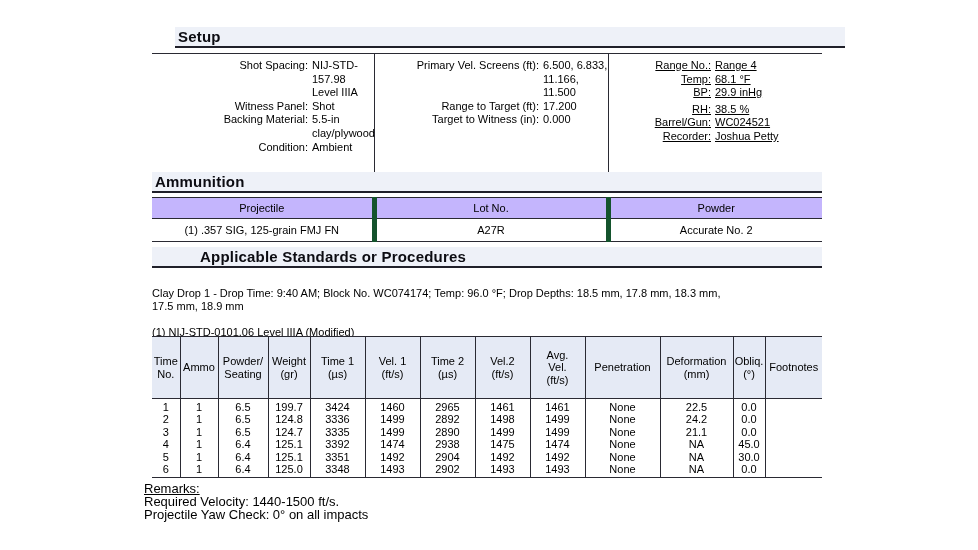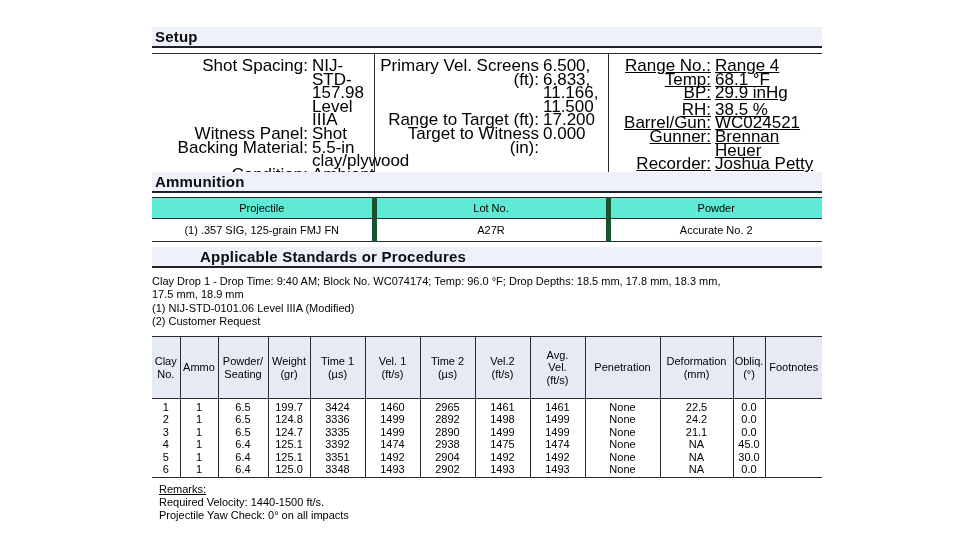--- a/index.html
+++ b/index.html
@@ -6,80 +6,80 @@
   body{
     width:978px;height:550px;background:#ffffff;position:relative;overflow:hidden;
     font-family:"Liberation Sans","DejaVu Sans",sans-serif;color:#000;
     -webkit-font-smoothing:antialiased;
   }
   .section-bar{
     position:absolute;left:152px;width:670px;height:21px;box-sizing:border-box;
     background:#eef1f8;border-bottom:2px solid #20202a;padding:1px 3px 0;
   }
   .section-title{font-size:15px;font-weight:bold;color:#0c0c12;letter-spacing:.2px;}
-  #setup-bar{top:27px;}
+  #setup-bar{top:27px;margin-left:23px;}
   #ammo-bar{top:172px;}
   #std-bar{top:247px;padding-left:48px;}
 
   
   #setup-panel{
     position:absolute;left:152px;top:53px;width:670px;height:125px;box-sizing:border-box;
     border-top:1px solid #2a2a33;border-bottom:1px solid #2a2a33;
-    display:flex;font-size:17px;line-height:13.6px;
+    display:flex;font-size:11px;line-height:13.6px;
   }
   .setup-col{box-sizing:border-box;padding-top:5px;}
   .setup-col.c1{width:222px;}
   .setup-col.c2{width:234px;border-left:1px solid #2a2a33;}
   .setup-col.c3{width:214px;border-left:1px solid #2a2a33;text-decoration:underline;}
   .kv-row{display:flex;}
   .kv-row.gap{margin-top:3px;}
   .kv-label{flex:none;text-align:right;padding-right:4px;}
   .c1 .kv-label{width:156px;}
   .c2 .kv-label{width:164px;}
   .c3 .kv-label{width:102px;}
   .kv-value{white-space:pre-line;}
 
   
   #ammo-table{
     position:absolute;left:152px;top:197px;width:670px;border-collapse:collapse;
     table-layout:fixed;font-size:11px;
   }
   #ammo-table th{
-    background:#5eead4;border-top:1px solid #2a2a33;border-bottom:1px solid #2a2a33;
+    background:#c4b5fd;border-top:1px solid #2a2a33;border-bottom:1px solid #2a2a33;
     font-weight:normal;height:20px;text-align:center;padding:0;
   }
   #ammo-table td{
     border-bottom:1px solid #2a2a33;height:22px;text-align:center;padding:0;
   }
   #ammo-table th + th, #ammo-table td + td{border-left:5px solid #14532d;margin-top:27px;}
 
   
   #std-text{position:absolute;left:152px;top:275px;width:690px;font-size:11px;line-height:13.4px;}
-  #std-text div{white-space:pre-line;}
+  #std-text div{white-space:pre-line;margin-top:12px;}
 
   
   #shot-table{
     position:absolute;left:152px;top:336px;width:670px;border-collapse:collapse;
     table-layout:fixed;font-size:11px;
   }
   #shot-table thead th{
     background:#e5eaf5;border-top:1px solid #2a2a33;border-bottom:1px solid #2a2a33;
     font-weight:normal;white-space:pre-line;height:57px;vertical-align:middle;
     line-height:12.5px;padding:2px 1px;text-align:center;
   }
   #shot-table thead th + th{border-left:1px solid #2a2a33;}
   #shot-table tbody td{
     text-align:center;padding:0;height:12px;line-height:12.4px;
   }
   #shot-table tbody td + td{border-left:1px solid #2a2a33;}
   #shot-table tbody tr:first-child td{padding-top:2px;}
   #shot-table tbody tr:last-child td{border-bottom:1px solid #2a2a33;padding-bottom:2px;}
 
   
-  #remarks{position:absolute;left:159px;top:483px;font-size:11px;line-height:12.9px;}
+  #remarks{position:absolute;left:144px;top:483px;font-size:13px;line-height:12.9px;}
   #remarks .heading{text-decoration:underline;}
 </style>
 </head>
 <body>
 
 <div class="section-bar" id="setup-bar">
   <span class="section-title">Setup</span>
 </div>
 <div id="setup-panel">
   <div class="setup-col c1">
@@ -129,24 +129,20 @@
         <span class="kv-label">BP:</span>
         <span class="kv-value">29.9 inHg</span>
       </div>
       <div class="kv-row gap">
         <span class="kv-label">RH:</span>
         <span class="kv-value">38.5 %</span>
       </div>
       <div class="kv-row">
         <span class="kv-label">Barrel/Gun:</span>
         <span class="kv-value">WC024521</span>
-      </div>
-      <div class="kv-row">
-        <span class="kv-label">Gunner:</span>
-        <span class="kv-value">Brennan Heuer</span>
       </div>
       <div class="kv-row">
         <span class="kv-label">Recorder:</span>
         <span class="kv-value">Joshua Petty</span>
       </div>
     </div>
 </div>
 
 <div class="section-bar" id="ammo-bar">
   <span class="section-title">Ammunition</span>
@@ -194,21 +190,21 @@
       <col style="width:55px">
       <col style="width:55px">
     <col style="width:55px">
       <col style="width:75px">
       <col style="width:73px">
       <col style="width:32px">
     <col style="width:57px">
   </colgroup>
   <thead>
       <tr id="shot-head-row">
-        <th>Clay
+        <th>Time
 No.</th>
         <th>Ammo</th>
         <th>Powder/
 Seating</th>
         <th>Weight
 (gr)</th>
         <th>Time 1
 (µs)</th>
         <th>Vel. 1
 (ft/s)</th>

